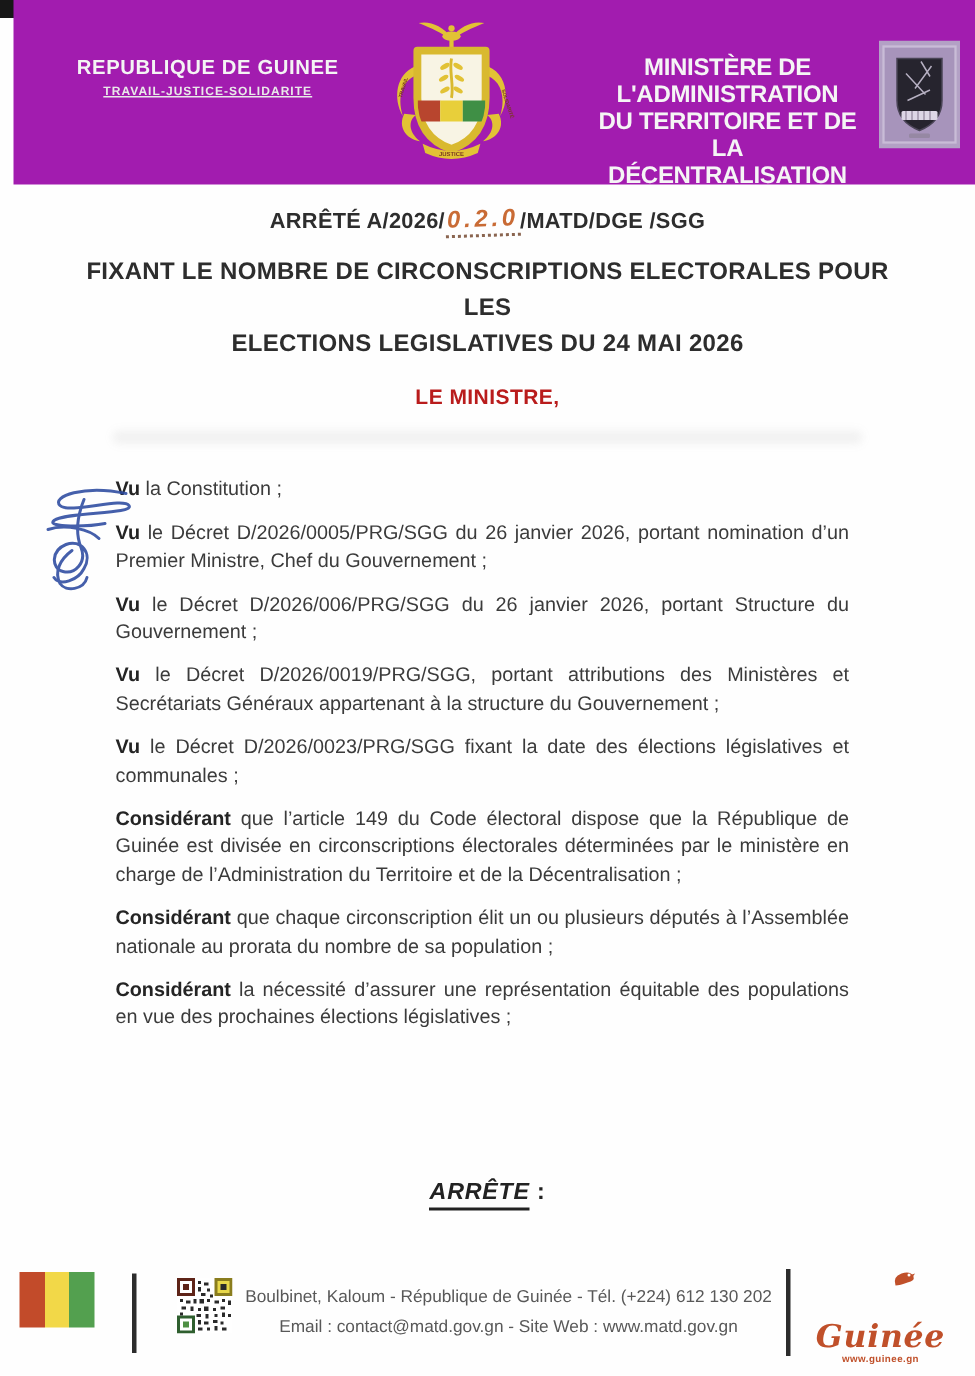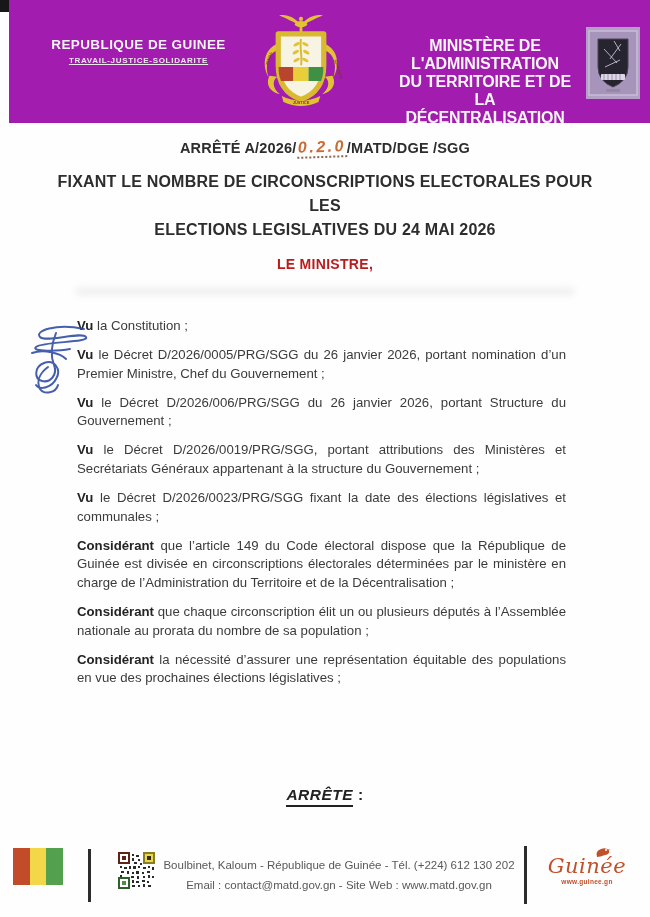--- a/index.html
+++ b/index.html
@@ -118,22 +118,22 @@
   .fdiv1 { position: absolute; left: 88px; top: 9px; width: 3px; height: 53px; background: #2c2c2c; }
   .fdiv2 { position: absolute; left: 524px; top: 6px; width: 3px; height: 58px; background: #2c2c2c; }
   .qr { position: absolute; left: 118px; top: 12px; width: 37px; height: 37px; }
   .address {
     position: absolute; left: 160px; top: 15px; width: 358px;
     text-align: center; font-size: 11.5px; color: #585858; line-height: 20px;
   }
   .brand { position: absolute; left: 537px; top: 14px; width: 100px; text-align: center; }
   .brand-name {
     font-family: "DejaVu Serif", serif;
-    font-style: italic; font-weight: normal;
-    font-size: 21px; color: #c0502a; letter-spacing: .5px;
+    font-style: italic; font-weight: bold;
+    font-size: 21px; color: #c0502a; letter-spacing: .5px; margin-top: 24px;
   }
   .brand-bird { position: absolute; top: -9px; left: 56px; width: 18px; height: 14px; }
   .brand-url { font-size: 6.5px; color: #c0502a; font-weight: bold; margin-top: 0px; letter-spacing: .3px; }
 </style>
 </head>
 <body>
 
 <div class="page">
 
   <div class="banner-topstrip"></div>

